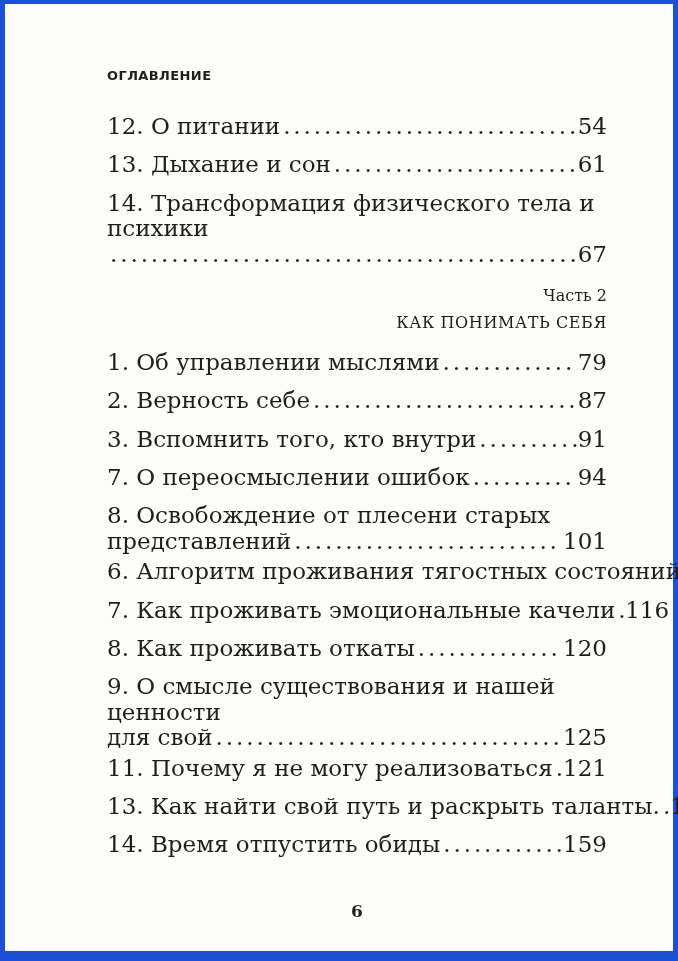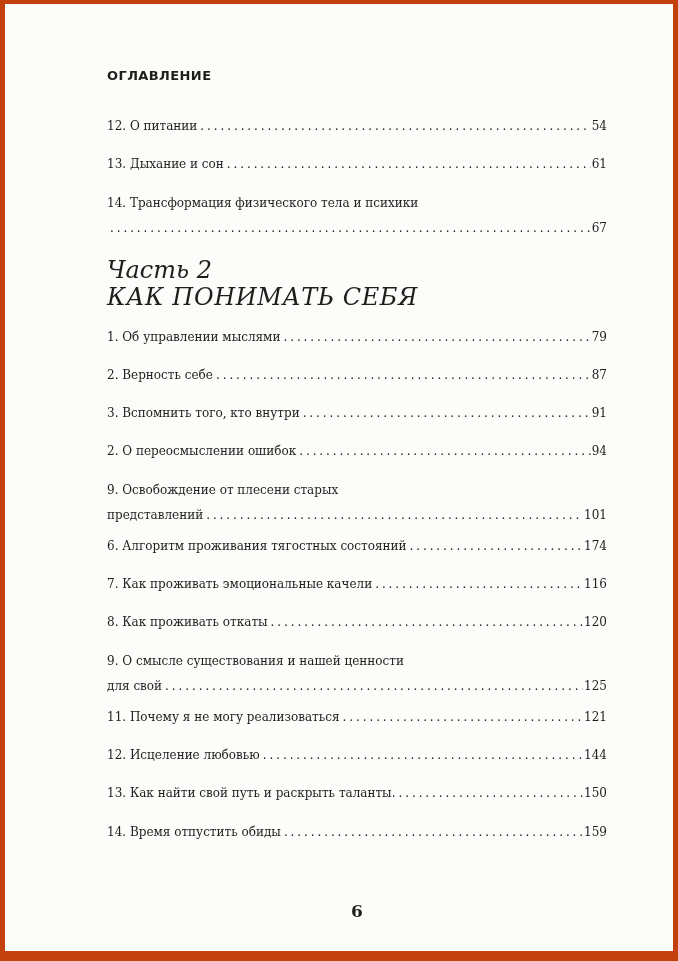--- a/index.html
+++ b/index.html
@@ -2,62 +2,61 @@
 <html><head>
 <meta charset="utf-8">
 <style>
   html, body { margin: 0; padding: 0; }
   body {
     width: 678px; height: 961px;
     background: #0f0f0f;
     position: relative;
     font-family: "DejaVu Serif", "Liberation Serif", serif;
   }
-  .frame { position: absolute; inset: 0; background: #c2410c; }
+  .frame { position: absolute; inset: 0; background: #1d4ed8; }
   .paper {
     position: absolute;
     left: 5px; right: 5px; top: 4px; bottom: 10px;
     background: #fcfcfb;
     box-sizing: border-box;
     padding: 64px 66px 0 102px;
     color: #1e1e1c;
   }
   .running-header {
     font-family: "DejaVu Sans", "Liberation Sans", sans-serif;
     font-weight: bold;
     font-size: 13px;
     line-height: 15px;
     letter-spacing: 0.4px;
     margin-bottom: 31px;
   }
   .entry {
-    font-size: 12px;
+    font-size: 23px;
     line-height: 25.5px;
     margin-bottom: 12.8px;
   }
   .entry.tight { margin-bottom: 5px; }
   .row { display: flex; align-items: baseline; }
   .t { white-space: nowrap; flex-shrink: 0; }
   .dots {
     flex: 1 1 auto;
     min-width: 6px;
     overflow: hidden;
     white-space: nowrap;
     margin: 0 1px 0 3px;
   }
   .dots::after {
     content: "..............................................................................................................";
     letter-spacing: 2.9px;
   }
   .pg { white-space: nowrap; flex-shrink: 0; }
   .part-heading {
-    text-align: left;
-    font-size: 24px;
+    text-align: right;
+    font-size: 16px;
     margin: 15px 0 14px 0;
-    font-style: italic;
   }
   .part-label { line-height: 27px; }
   .part-title { line-height: 27px; letter-spacing: 0.6px; }
   .footer {
     position: absolute;
     bottom: 30px; left: 102px; right: 66px;
     text-align: center;
     font-size: 17px;
     font-weight: bold;
   }
@@ -116,27 +115,27 @@
       </div>
       <div class="entry">
         <div class="row">
           <span class="t">3. Вспомнить того, кто внутри</span>
           <span class="dots"></span>
           <span class="pg">91</span>
         </div>
       </div>
       <div class="entry">
         <div class="row">
-          <span class="t">2. О переосмыслении ошибок</span>
+          <span class="t">7. О переосмыслении ошибок</span>
           <span class="dots"></span>
           <span class="pg">94</span>
         </div>
       </div>
       <div class="entry tight">
-        <div>9. Освобождение от плесени старых</div>
+        <div>8. Освобождение от плесени старых</div>
         <div class="row">
           <span class="t">представлений</span>
           <span class="dots"></span>
           <span class="pg">101</span>
         </div>
       </div>
       <div class="entry">
         <div class="row">
           <span class="t">6. Алгоритм проживания тягостных состояний</span>
           <span class="dots"></span>
@@ -167,27 +166,20 @@
       </div>
       <div class="entry">
         <div class="row">
           <span class="t">11. Почему я не могу реализоваться</span>
           <span class="dots"></span>
           <span class="pg">121</span>
         </div>
       </div>
       <div class="entry">
         <div class="row">
-          <span class="t">12. Исцеление любовью</span>
-          <span class="dots"></span>
-          <span class="pg">144</span>
-        </div>
-      </div>
-      <div class="entry">
-        <div class="row">
           <span class="t">13. Как найти свой путь и раскрыть таланты.</span>
           <span class="dots"></span>
           <span class="pg">150</span>
         </div>
       </div>
       <div class="entry">
         <div class="row">
           <span class="t">14. Время отпустить обиды</span>
           <span class="dots"></span>
           <span class="pg">159</span>

